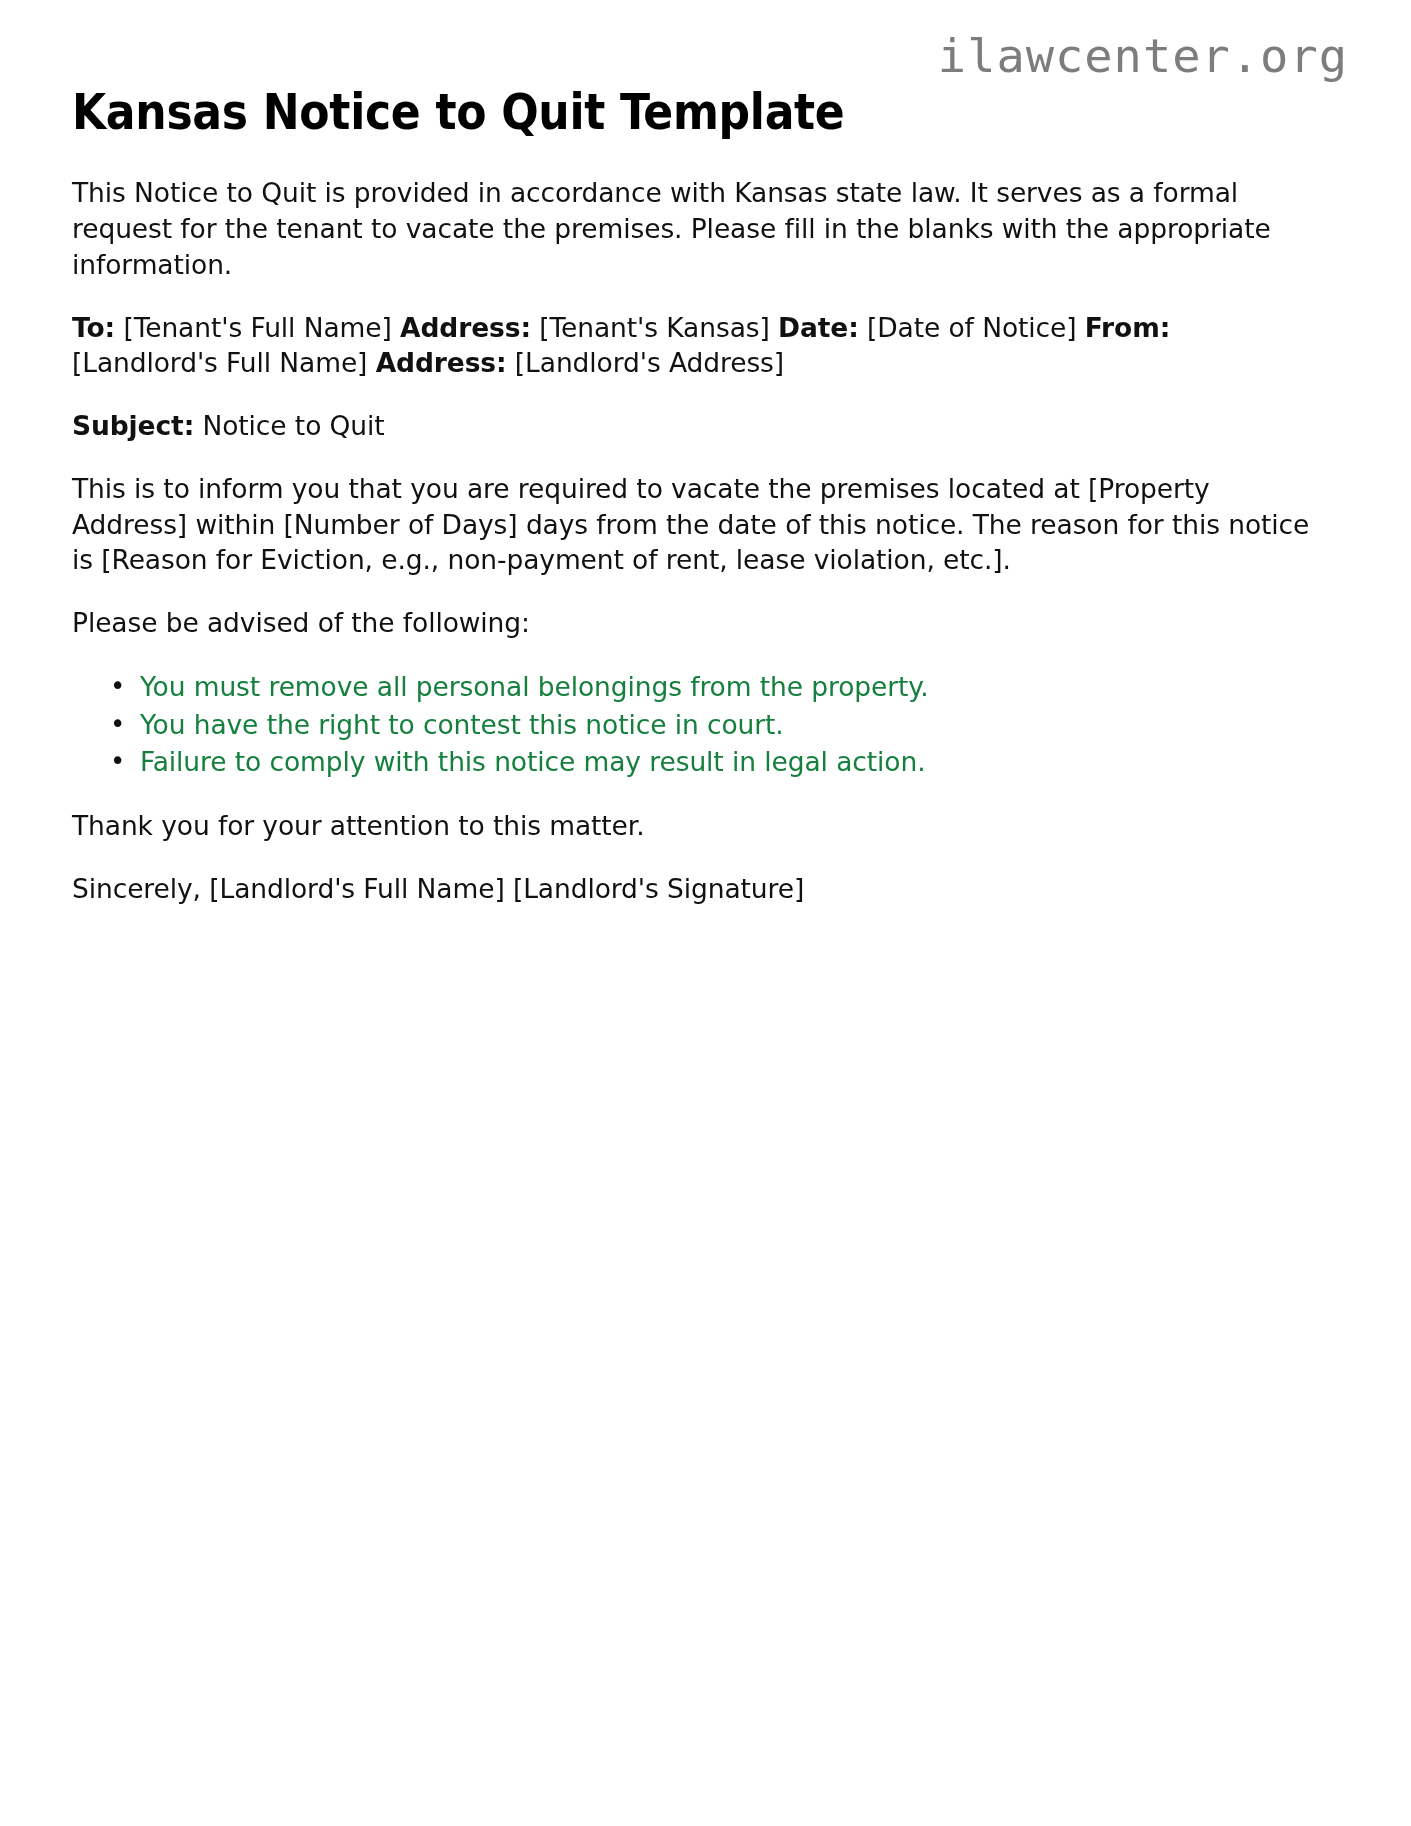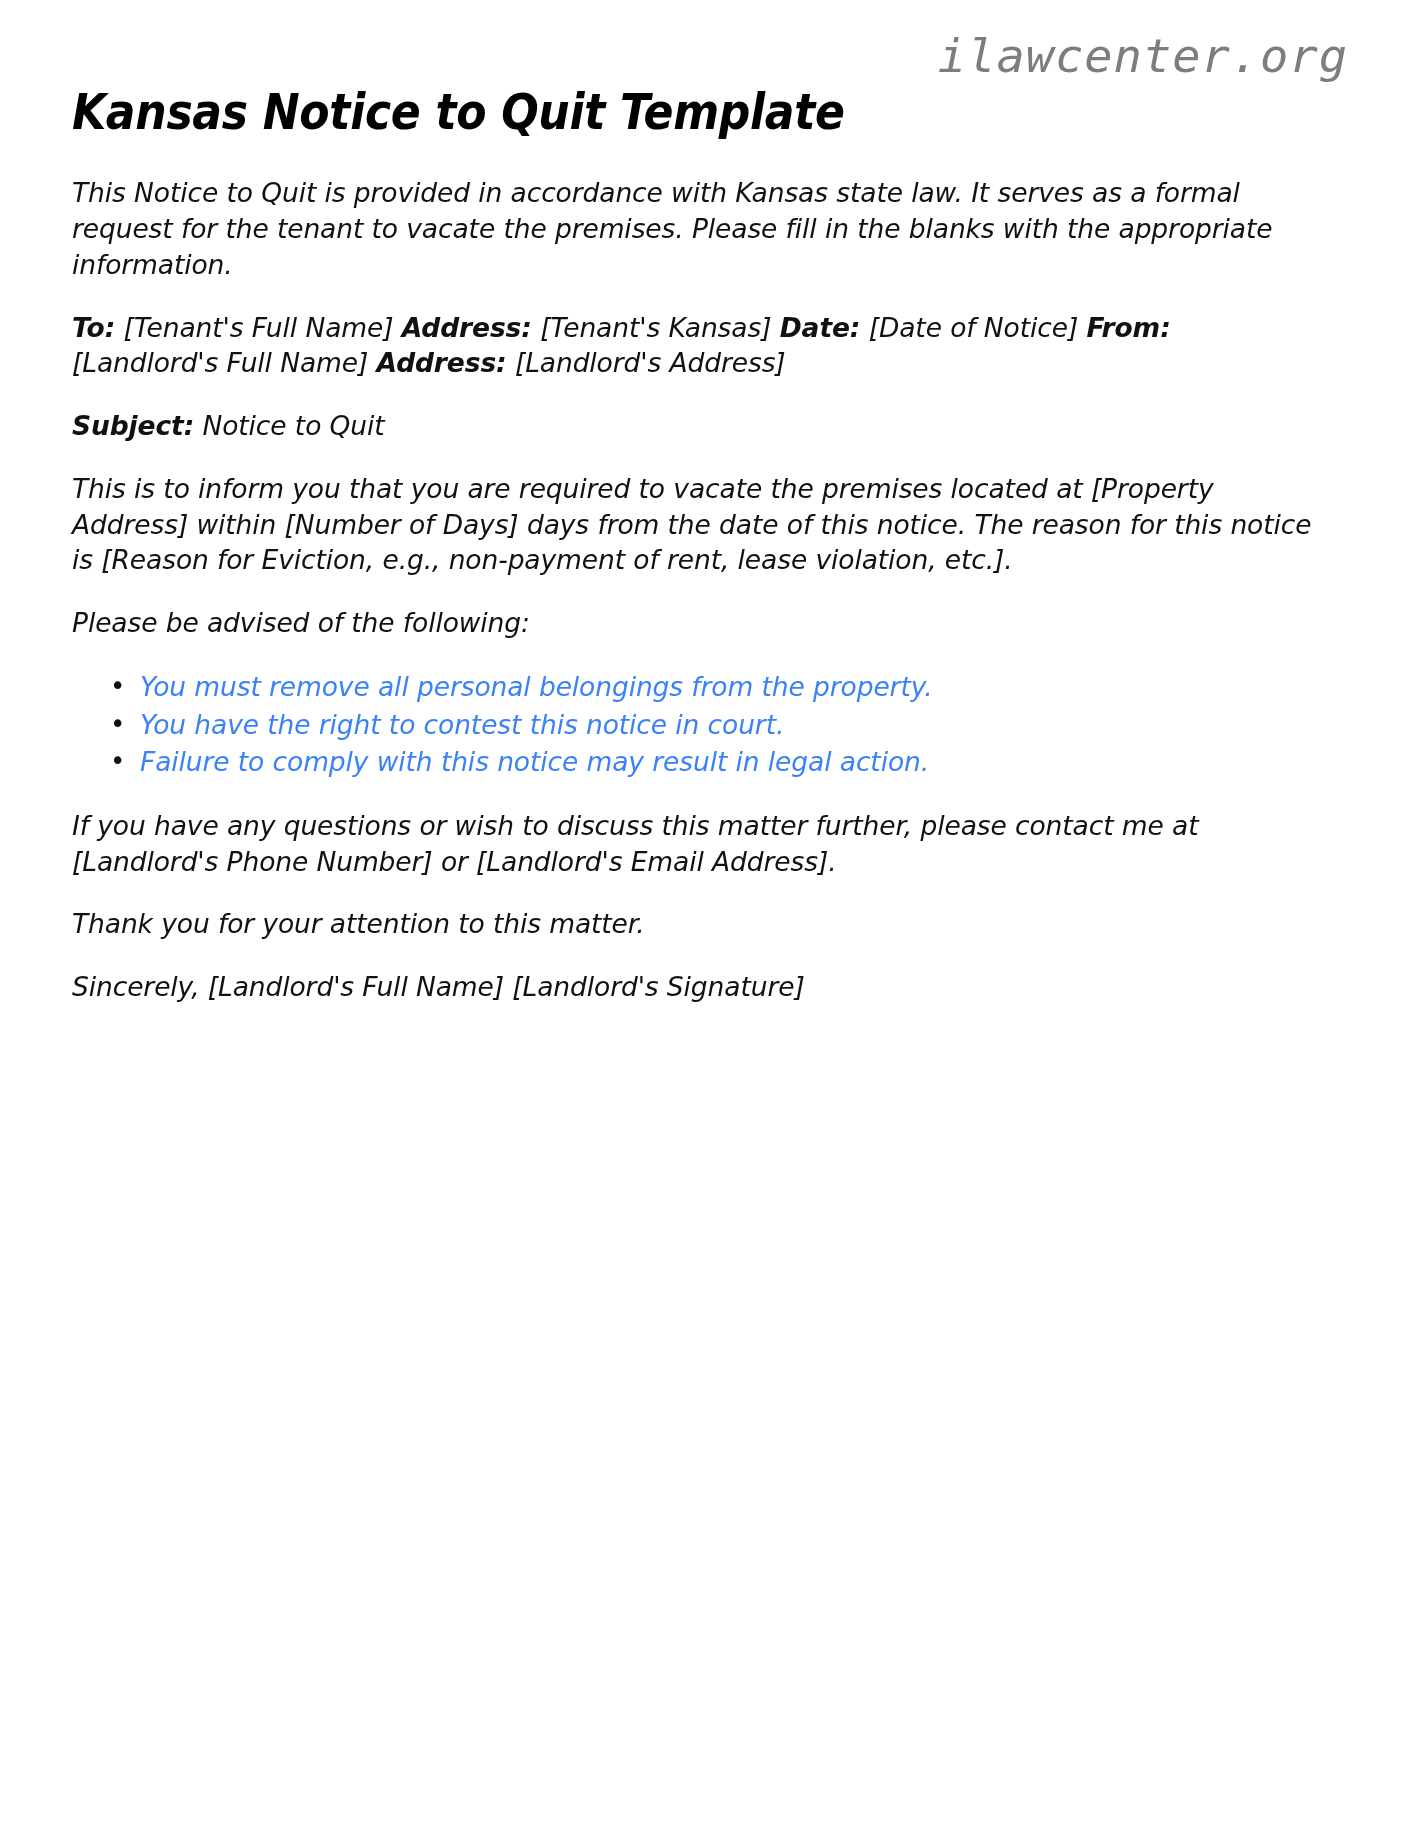--- a/index.html
+++ b/index.html
@@ -14,21 +14,20 @@
     color: #000000;
     position: relative;
     overflow: hidden;
   }
   .page {
     position: relative;
     width: 1388px;
     height: 1826px;
     box-sizing: border-box;
     padding: 0 60px 0 72px;
-    font-style: italic;
   }
   .watermark {
     position: absolute;
     top: 32px;
     right: 40px;
     font-family: "DejaVu Sans Mono", "Liberation Mono", monospace;
     font-size: 47px;
     letter-spacing: 1px;
     color: #7d7d7d;
     line-height: 1;
@@ -65,21 +64,21 @@
   }
   ul.bullets {
     margin: 0 0 27px 0;
     padding-left: 68px;
     list-style: none;
   }
   ul.bullets li {
     position: relative;
     font-size: 26.5px;
     line-height: 1.42;
-    color: #3b82f6;
+    color: #15803d;
     letter-spacing: -0.1px;
     font-family: "DejaVu Sans", sans-serif;
   }
   ul.bullets li::before {
     content: "\2022";
     position: absolute;
     left: -30px;
     top: 0;
     font-size: 26px;
     line-height: 1.42;
@@ -107,20 +106,19 @@
     <p class="para">This is to inform you that you are required to vacate the premises located at [Property Address] within [Number of Days] days from the date of this notice. The reason for this notice is [Reason for Eviction, e.g., non-payment of rent, lease violation, etc.].</p>
 
     <p class="para">Please be advised of the following:</p>
 
     <ul class="bullets">
       <li>You must remove all personal belongings from the property.</li>
       <li>You have the right to contest this notice in court.</li>
       <li>Failure to comply with this notice may result in legal action.</li>
     </ul>
 
-    <p class="para">If you have any questions or wish to discuss this matter further, please contact me at [Landlord's Phone Number] or [Landlord's Email Address].</p>
 
     <p class="para">Thank you for your attention to this matter.</p>
 
     <p class="para">Sincerely, [Landlord's Full Name] [Landlord's Signature]</p>
 
   </div>
 </div>
 
 </body></html>

